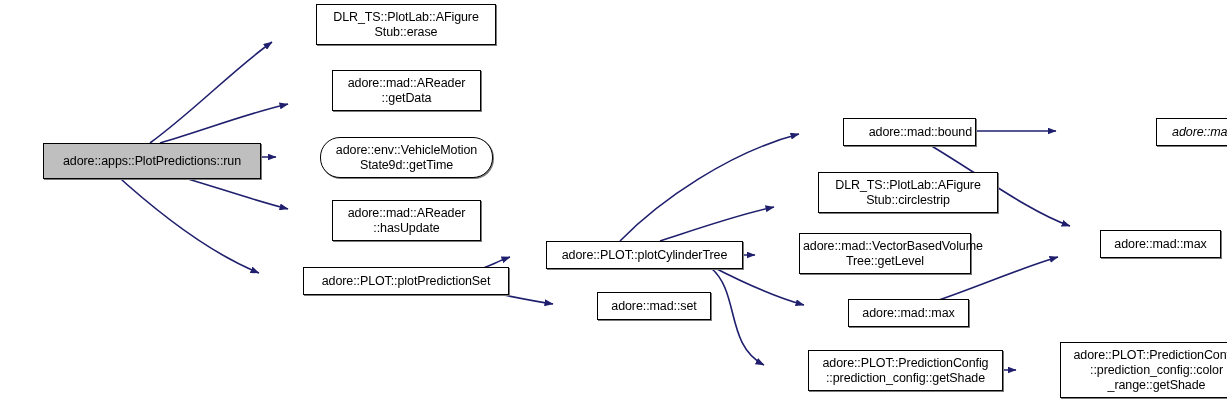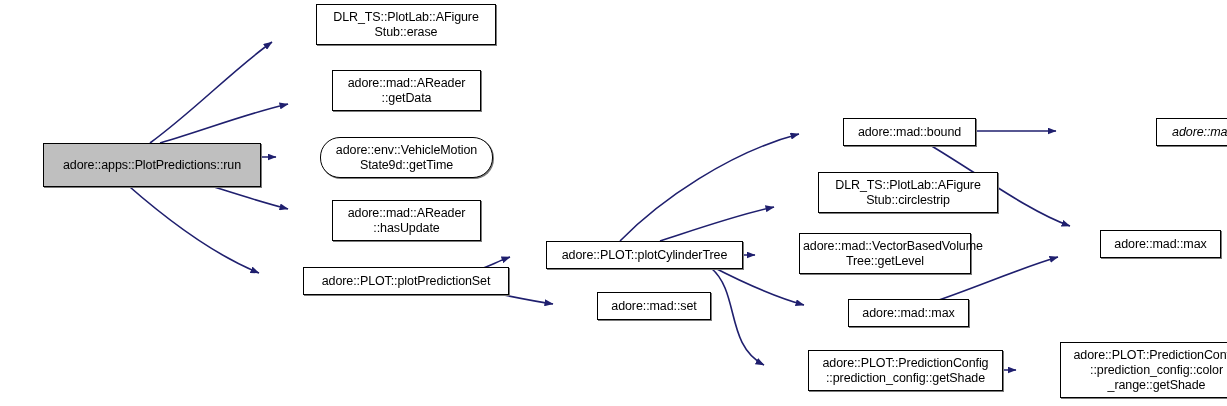--- a/index.html
+++ b/index.html
@@ -93,21 +93,21 @@
       <path d="M 937,131 L 1056,131"></path>
 
       <path d="M 930,145 C 980,175 1030,212 1070,226"></path>
 
       <path d="M 930,303 C 975,288 1020,268 1058,257"></path>
 
       <path d="M 964,370 L 1016,370"></path>
     </g>
   </svg>
 
-  <div class="node highlight" style="left: 3px; top: 143px; width: 218px; height: 44px;">
+  <div class="node highlight" style="left: 3px; top: 143px; width: 218px; height: 36px;">
     <span>adore::apps::PlotPredictions::run</span>
   </div>
   <div class="node" style="left: 276px; top: 4px; width: 180px; height: 41px;">
     <span>DLR_TS::PlotLab::AFigure
 Stub::erase</span>
   </div>
   <div class="node" style="left: 292px; top: 70px; width: 149px; height: 41px;">
     <span>adore::mad::AReader
 ::getData</span>
   </div>
@@ -121,21 +121,21 @@
   </div>
   <div class="node" style="left: 263px; top: 267px; width: 206px; height: 28px;">
     <span>adore::PLOT::plotPredictionSet</span>
   </div>
   <div class="node" style="left: 506px; top: 241px; width: 197px; height: 28px;">
     <span>adore::PLOT::plotCylinderTree</span>
   </div>
   <div class="node" style="left: 557px; top: 292px; width: 114px; height: 28px;">
     <span>adore::mad::set</span>
   </div>
-  <div class="node" style="left: 803px; top: 118px; width: 133px; height: 28px;">
+  <div class="node" style="left: 803px; top: 118px; width: 133px; height: 28px; text-align: right;">
     <span>adore::mad::bound</span>
   </div>
   <div class="node" style="left: 1116px; top: 118px; width: 121px; height: 28px; font-style: italic;">
     <span>adore::mad::min</span>
   </div>
   <div class="node" style="left: 778px; top: 172px; width: 180px; height: 41px;">
     <span>DLR_TS::PlotLab::AFigure
 Stub::circlestrip</span>
   </div>
   <div class="node" style="left: 759px; top: 233px; width: 172px; height: 41px;">

